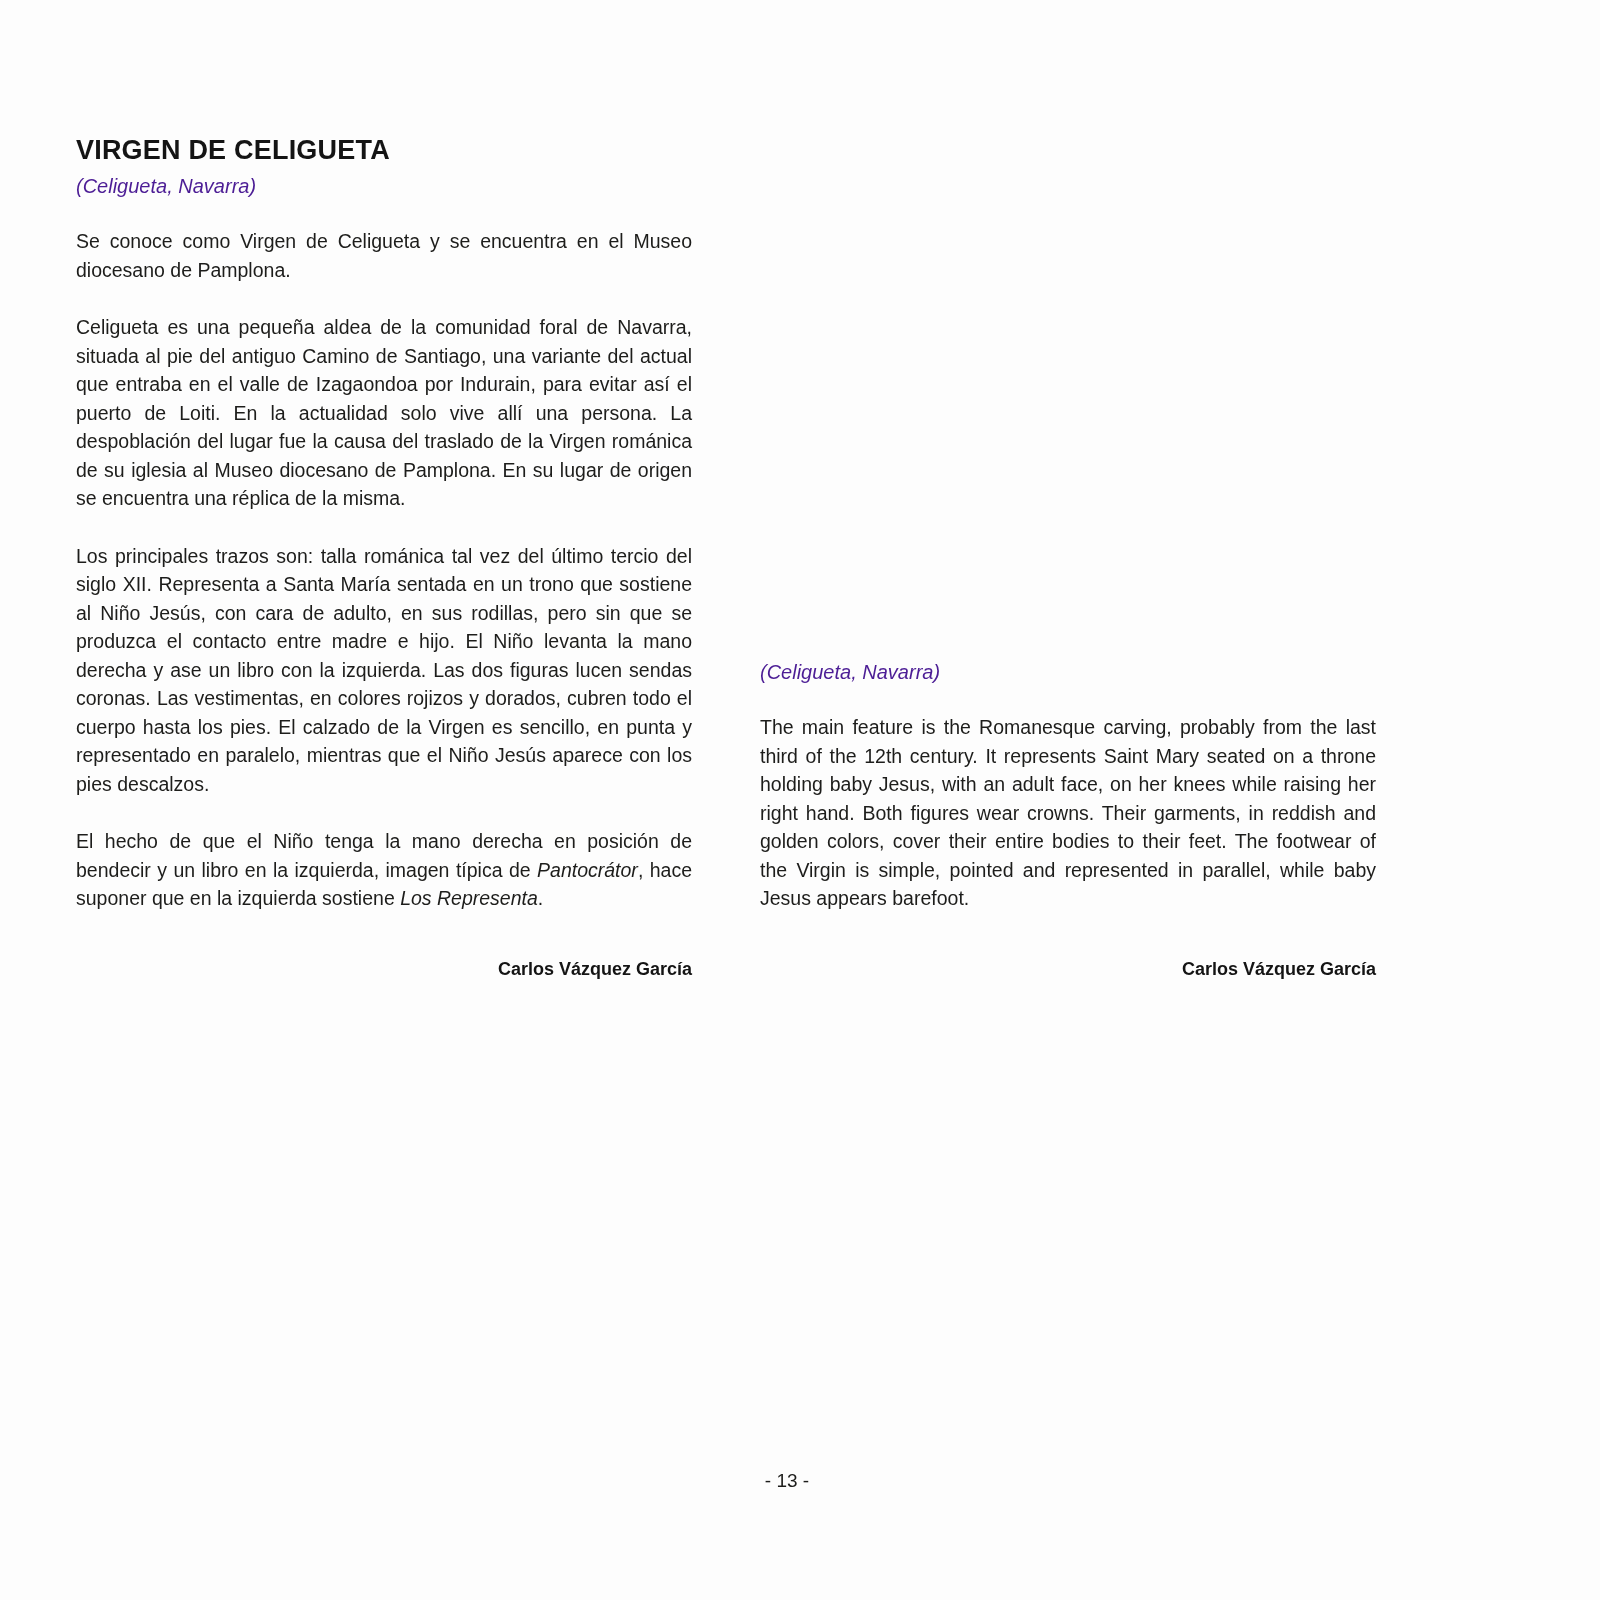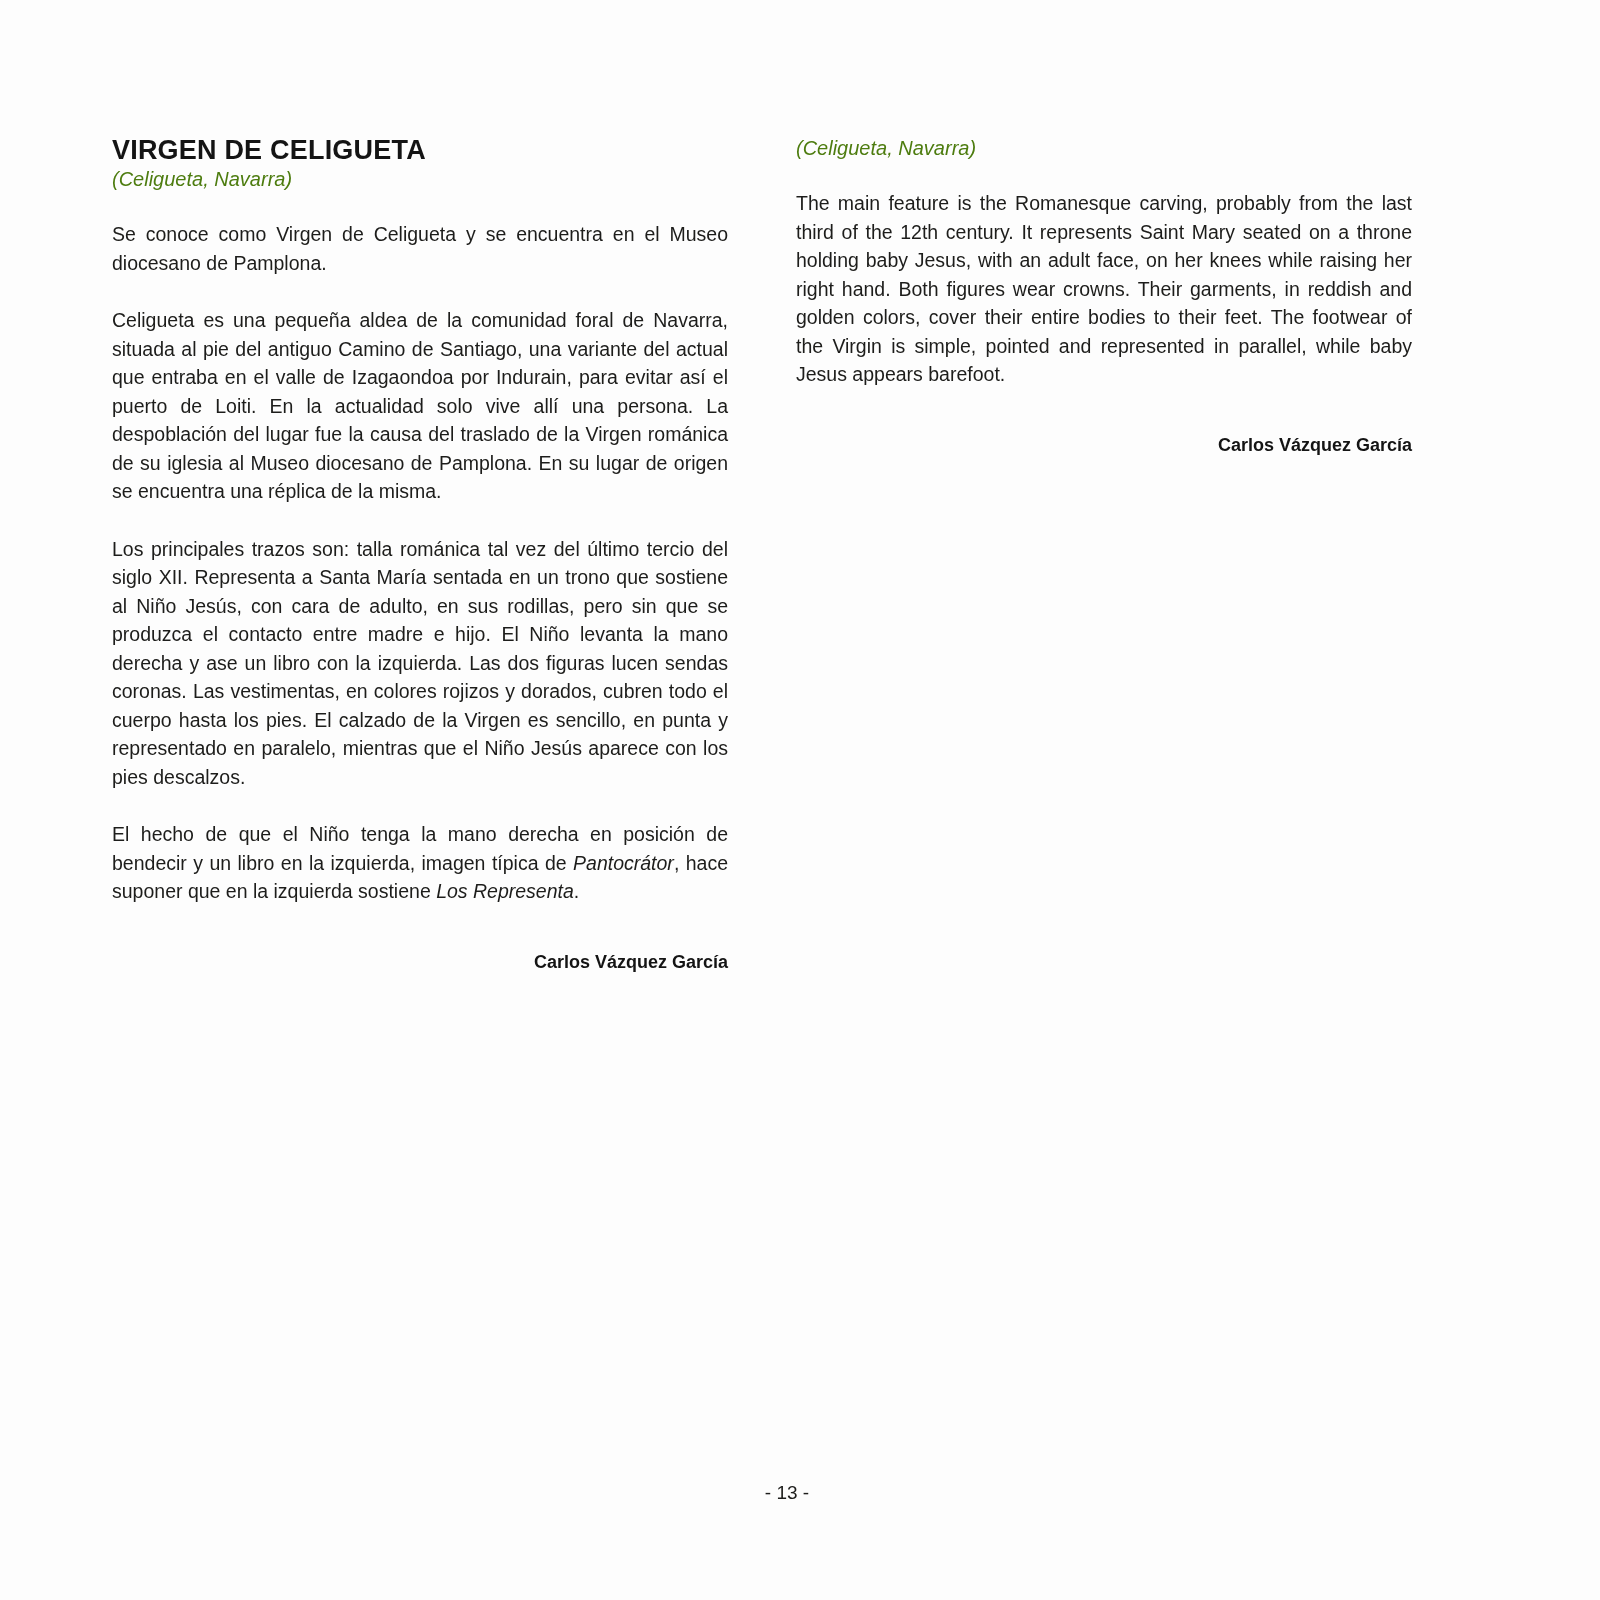--- a/index.html
+++ b/index.html
@@ -10,39 +10,40 @@
     color: #1d1d1b;
     position: relative;
     overflow: hidden;
   }
   .page {
     position: absolute;
     inset: 0;
   }
   .columns {
     display: flex;
-    padding: 135px 163px 0 112px;
+    padding: 135px 163px 0 76px;
     gap: 68px;
+    align-items: flex-end;
   }
   .col {
     flex: 0 0 616px;
     width: 616px;
   }
   .col-title {
     font-size: 27px;
     font-weight: bold;
     color: #141414;
     letter-spacing: 0.2px;
     line-height: 1.15;
   }
   .col-subtitle {
     font-style: italic;
     font-size: 20px;
-    margin-top: 2px;
-    color: #4d7c0f;
+    margin-top: 9px;
+    color: #4c1d95;
   }
   .body-text {
     margin-top: 17px;
   }
   .body-text p {
     font-size: 19.5px;
     line-height: 28.5px;
     text-align: justify;
     margin-top: 29px;
     color: #1d1d1b;
@@ -54,21 +55,21 @@
     margin-top: 46px;
     font-size: 18px;
     font-weight: bold;
     text-align: right;
     color: #141414;
   }
   .footer {
     position: absolute;
     left: 0;
     right: 26px;
-    bottom: 96px;
+    bottom: 108px;
     text-align: center;
     font-size: 19px;
     color: #1d1d1b;
   }
 </style>
 </head>
 <body>
 
 <div class="page">
   <div class="columns">

